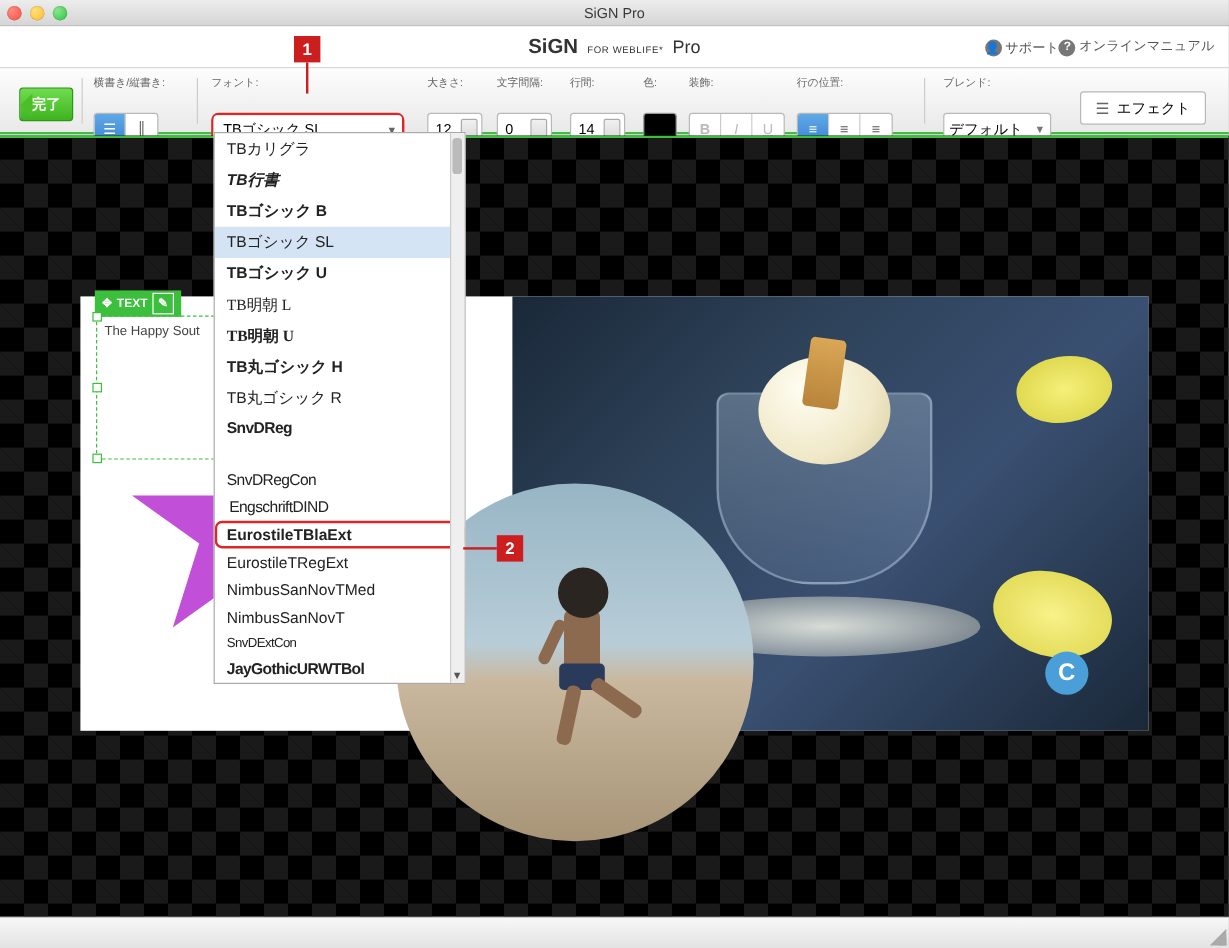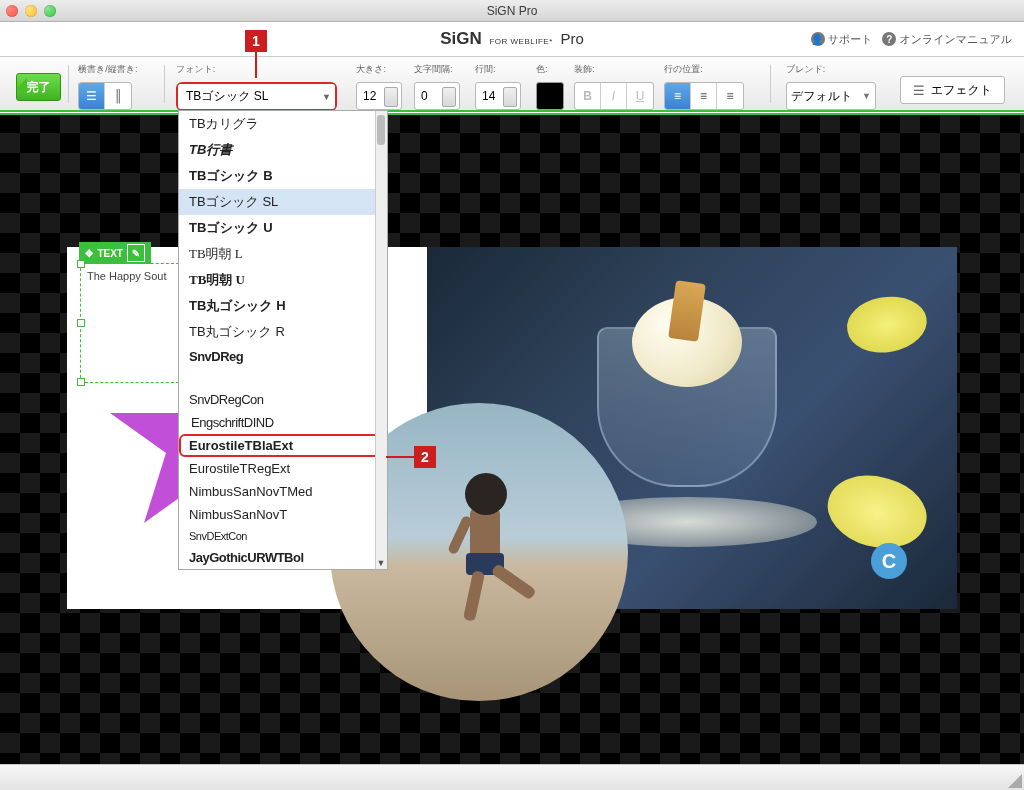--- a/index.html
+++ b/index.html
@@ -12,29 +12,29 @@
 .tl-close { background: radial-gradient(circle at 30% 30%, #ff8a80, #ff4f44); }
 .tl-min { background: radial-gradient(circle at 30% 30%, #ffe07a, #ffbd2e); }
 .tl-max { background: radial-gradient(circle at 30% 30%, #8fe38f, #27c93f); }
 .titlebar-title { position: absolute; left: 0; right: 0; text-align: center; font-size: 12px; color: #3a3a3a; }
 
 
 .brandbar { height: 35px; border-bottom: 1px solid #ccc; display: flex; align-items: center; justify-content: center; position: relative; background: #fff; }
 .brand { font-size: 17px; font-weight: 600; color: #333; text-align: center; }
 .brand small { font-size: 8px; font-weight: 400; letter-spacing: .5px; margin: 0 3px; }
 .brand .pro { font-size: 15px; font-weight: 400; }
-.brand-right { position: absolute; right: 12px; display: flex; gap: 10px; align-items: center; font-size: 11px; color: #555; }
+.brand-right { position: absolute; right: 12px; display: flex; align-items: center; font-size: 11px; color: #555; }
 .round-icon { width: 14px; height: 14px; border-radius: 50%; background: #777; color: #fff; font-size: 10px; display: inline-flex; align-items: center; justify-content: center; margin-right: 3px; font-weight: bold; }
 
 
 .toolbar { height: 55px; background: linear-gradient(#fdfdfd,#e9e9e9); border-bottom: 2px solid #3cbf3c; display: flex; align-items: center; position: relative; }
 .done-btn { position: absolute; left: 16px; top: 16px; width: 45px; height: 28px; background: linear-gradient(#6fdc4e,#3eb41f); color: #fff; font-size: 12px; font-weight: bold; border: 1px solid #2e9516; border-radius: 3px; display: flex; align-items: center; justify-content: center; }
 .done-btn::before { content: ""; position: absolute; left: -10px; top: 4px; border: 10px solid transparent; border-right: 10px solid #4abf28; }
 .tool-group { position: absolute; top: 6px; }
-.tool-group-label { font-size: 9px; color: #666; margin-bottom: 6px; display: block; }
+.tool-group-label { font-size: 9px; color: #666; margin-bottom: 18px; display: block; }
 .seg { display: inline-flex; height: 28px; border: 1px solid #b8b8b8; border-radius: 3px; overflow: hidden; background: #fff; }
 .seg-btn { width: 26px; display: flex; align-items: center; justify-content: center; font-size: 12px; color: #555; border-right: 1px solid #ccc; }
 .seg-btn:last-child { border-right: none; }
 .seg-btn.active { background: linear-gradient(#5fa9e6,#3b82d4); color: #fff; }
 .txt-input { height: 28px; border: 1px solid #b8b8b8; border-radius: 3px; background: #fff; font-size: 12px; padding: 0 6px; display: inline-flex; align-items: center; }
 .spinner { position: relative; padding-right: 18px; }
 .spinner::after { content: ""; position: absolute; right: 3px; top: 4px; width: 12px; height: 18px; background: linear-gradient(#f0f0f0,#d8d8d8); border: 1px solid #aaa; border-radius: 2px; }
 .color-swatch { width: 28px; height: 28px; background: #000; border: 1px solid #999; border-radius: 3px; }
 .font-select { width: 161px; border: 2px solid #de2626; border-radius: 6px; position: relative; }
 .font-select-inner { height: 25px; display: flex; align-items: center; padding: 0 22px 0 8px; font-size: 12px; background: #fff; border-radius: 3px; }

